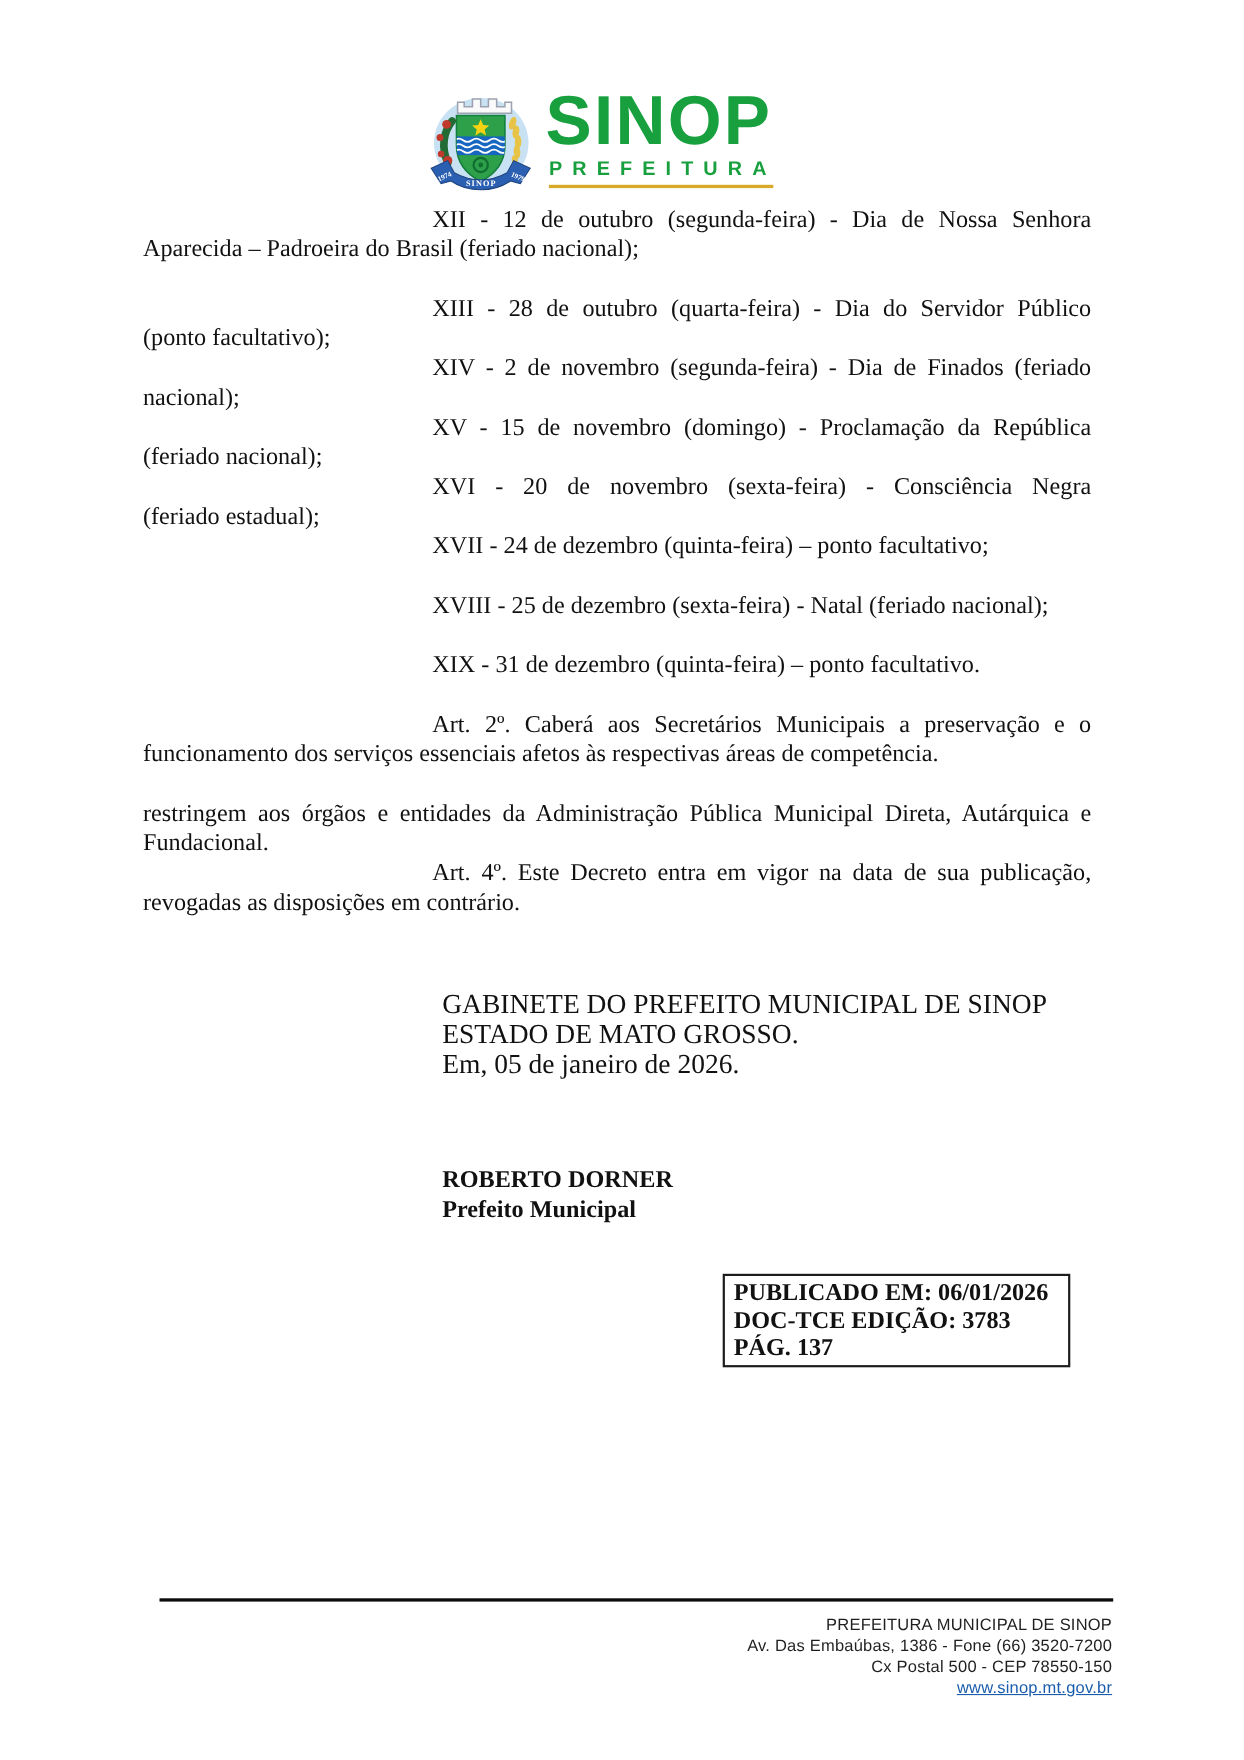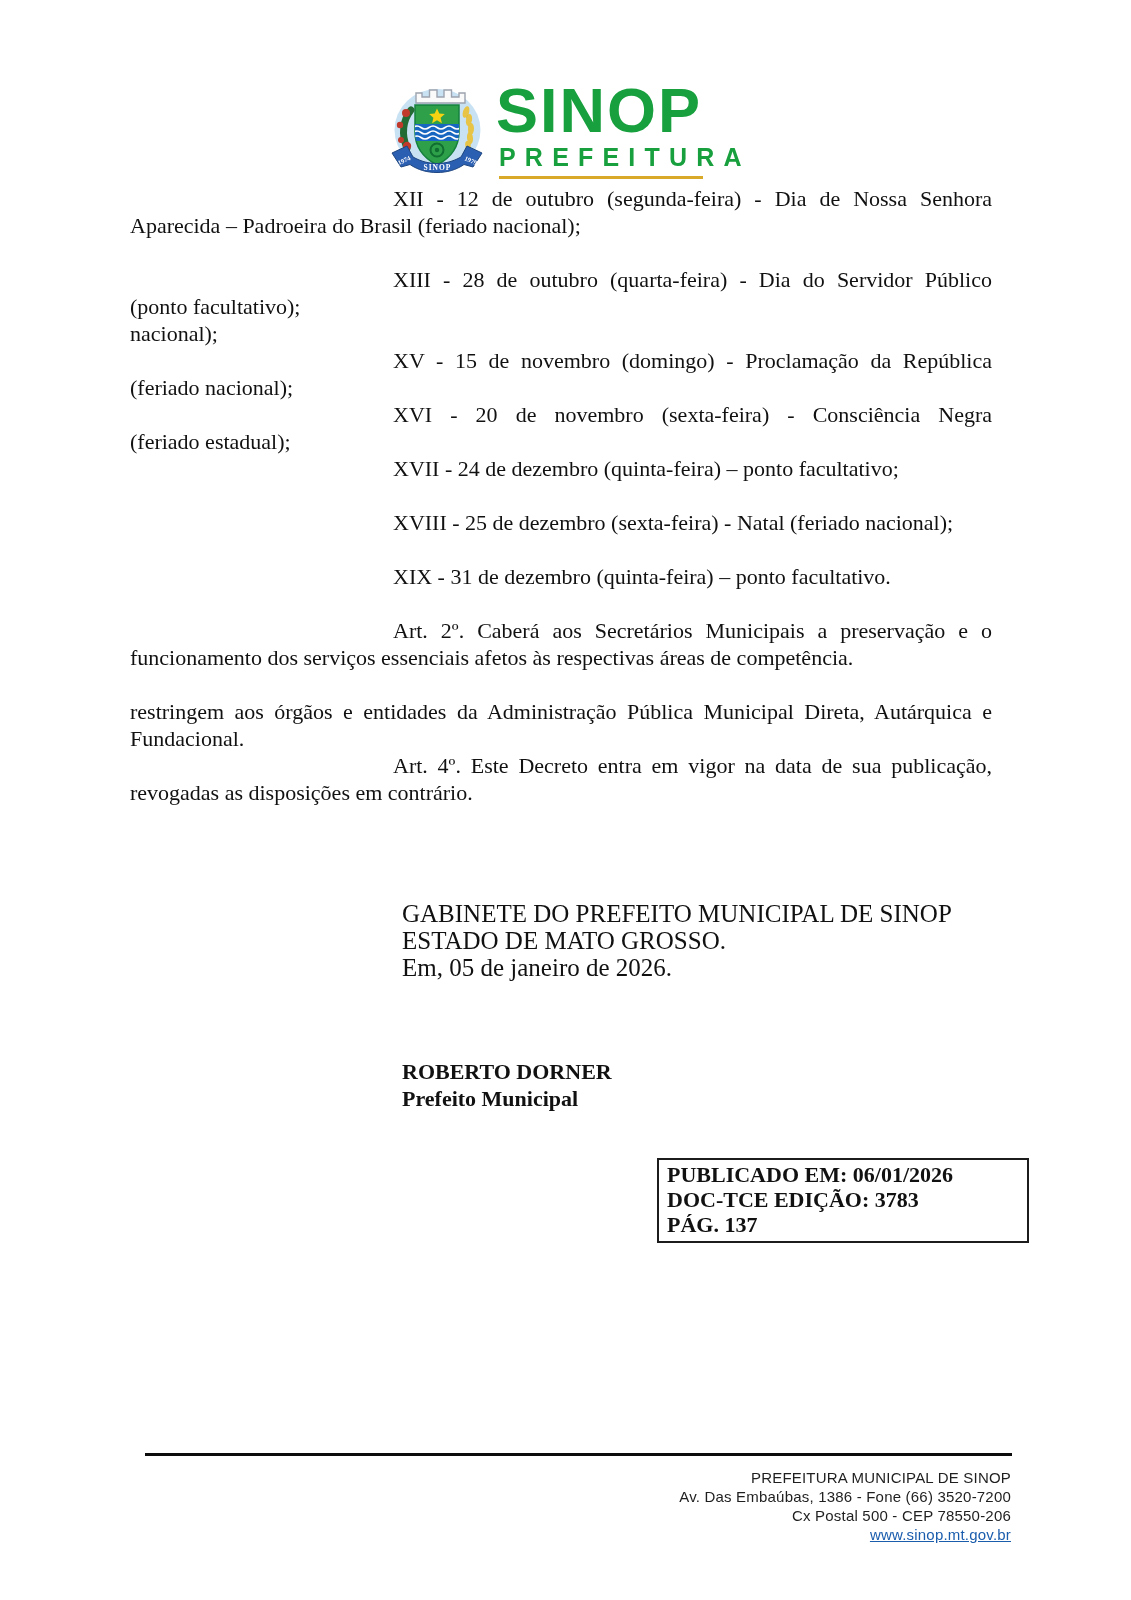--- a/index.html
+++ b/index.html
@@ -11,21 +11,21 @@
 
   
   .logo { position:absolute; left:385px; top:80px; display:flex; align-items:flex-start; }
   .crest { flex:0 0 auto; }
   .logo-text { margin-left:6px; margin-top:2px; font-family:"Liberation Sans", sans-serif; }
   .logo-name {
     font-size:63px; line-height:56px; font-weight:800; letter-spacing:2px;
     color:#18A03E;
   }
   .logo-sub {
-    font-size:25px; font-weight:bold; letter-spacing:9.2px; color:#18A03E;
+    font-size:18px; font-weight:bold; letter-spacing:9.2px; color:#18A03E;
     margin-top:5px; padding-left:3px; white-space:nowrap;
   }
   .logo-rule { width:204px; height:3px; background:#D9A92A; margin-top:4px; margin-left:3px; }
 
   
   .body-text {
     position:absolute; left:130px; top:185px; width:862px;
     font-size:22px; line-height:27px;
   }
   .ln  { min-height:27px; }
@@ -39,21 +39,21 @@
     position:absolute; left:402px; top:900px;
     font-size:25px; line-height:27px;
   }
   .signature {
     position:absolute; left:402px; top:1058px;
     font-size:22px; line-height:27px; font-weight:bold;
   }
 
   
   .pubbox {
-    position:absolute; left:657px; top:1158px; width:372px; box-sizing:border-box;
+    position:absolute; left:657px; top:1158px; width:316px; box-sizing:border-box;
     border:2px solid #1c1c1c; padding:2px 8px 4px 8px;
     font-size:22px; line-height:25px; font-weight:bold;
   }
 
   
   .footer-rule {
     position:absolute; left:145px; top:1453px; width:867px; height:3px; background:#0c0c0c;
   }
   .footer-info {
     position:absolute; right:120px; top:1468px; text-align:right;
@@ -113,20 +113,21 @@
       <div class="logo-rule"></div>
     </div>
   </header>
 
   <main class="body-text">
     <div class="ln j ind">XII - 12 de outubro (segunda-feira) - Dia de Nossa Senhora</div>
     <div class="ln">Aparecida – Padroeira do Brasil (feriado nacional);</div>
     <div class="sp"></div>
     <div class="ln j ind">XIII - 28 de outubro (quarta-feira) - Dia do Servidor Público</div>
     <div class="ln">(ponto facultativo);</div>
+    <div class="ln j ind">XIV - 2 de novembro (segunda-feira) - Dia de Finados (feriado</div>
     <div class="ln">nacional);</div>
     <div class="ln j ind">XV - 15 de novembro (domingo) - Proclamação da República</div>
     <div class="ln">(feriado nacional);</div>
     <div class="ln j ind">XVI - 20 de novembro (sexta-feira) - Consciência Negra</div>
     <div class="ln">(feriado estadual);</div>
     <div class="ln ind">XVII - 24 de dezembro (quinta-feira) – ponto facultativo;</div>
     <div class="sp"></div>
     <div class="ln ind">XVIII - 25 de dezembro (sexta-feira) - Natal (feriado nacional);</div>
     <div class="sp"></div>
     <div class="ln ind">XIX - 31 de dezembro (quinta-feira) – ponto facultativo.</div>
@@ -154,17 +155,17 @@
   <div class="pubbox">
     <div>PUBLICADO EM: 06/01/2026</div>
     <div>DOC-TCE EDIÇÃO: 3783</div>
     <div>PÁG. 137</div>
   </div>
 
   <div class="footer-rule"></div>
   <footer class="footer-info">
     <div>PREFEITURA MUNICIPAL DE SINOP</div>
     <div>Av. Das Embaúbas, 1386 - Fone (66) 3520-7200</div>
-    <div>Cx Postal 500 - CEP 78550-206</div>
+    <div>Cx Postal 500 - CEP 78550-150</div>
     <div class="footer-link">www.sinop.mt.gov.br</div>
   </footer>
 
 </div>
 
 </body></html>

